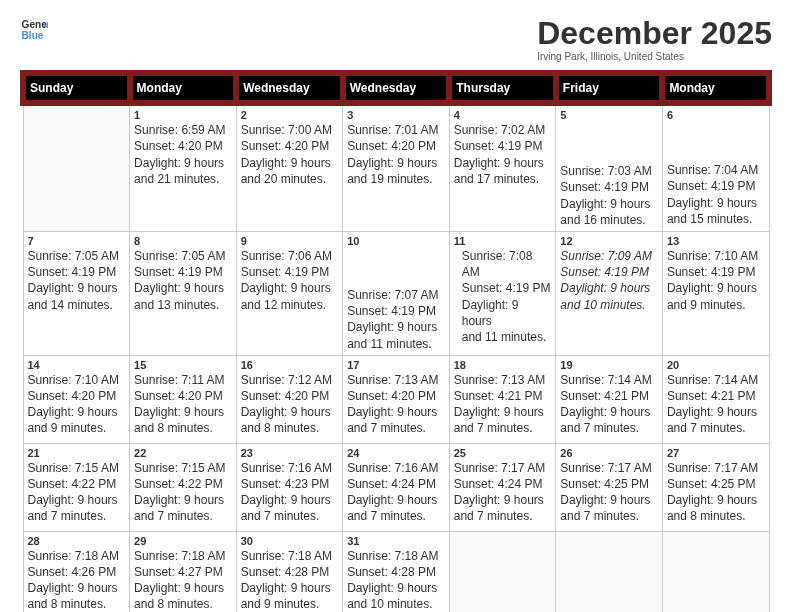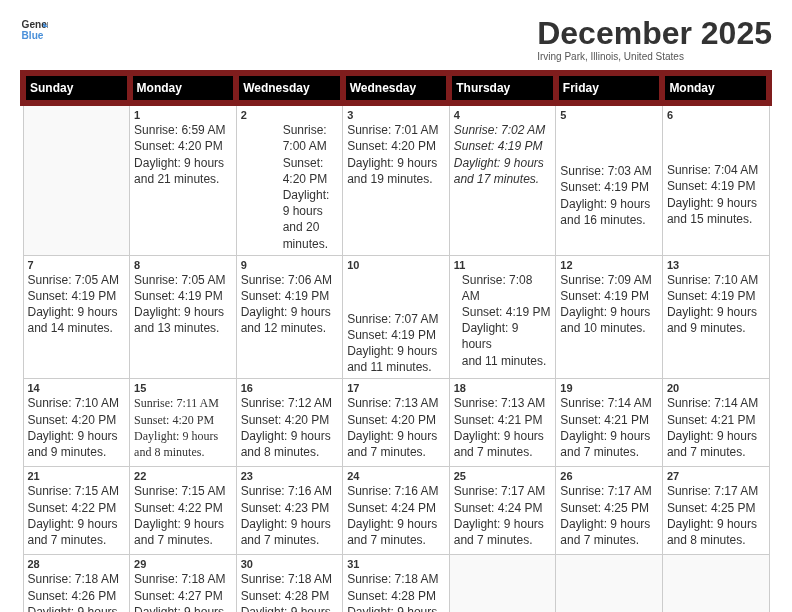--- a/index.html
+++ b/index.html
@@ -122,35 +122,35 @@
           <td class="empty-cell"></td>
           <td>
             <span class="day-num">1</span>
             <div class="cell-content" style="white-space: pre-line;">Sunrise: 6:59 AM
 Sunset: 4:20 PM
 Daylight: 9 hours
 and 21 minutes.</div>
           </td>
           <td>
             <span class="day-num">2</span>
-            <div class="cell-content" style="white-space: pre-line; margin-left: 42px;">Sunrise: 7:00 AM
+            <div class="cell-content" style="white-space: pre-line;">Sunrise: 7:00 AM
 Sunset: 4:20 PM
 Daylight: 9 hours
 and 20 minutes.</div>
           </td>
           <td>
             <span class="day-num">3</span>
             <div class="cell-content" style="white-space: pre-line;">Sunrise: 7:01 AM
 Sunset: 4:20 PM
 Daylight: 9 hours
 and 19 minutes.</div>
           </td>
           <td>
             <span class="day-num">4</span>
-            <div class="cell-content" style="white-space: pre-line; font-style: italic;">Sunrise: 7:02 AM
+            <div class="cell-content" style="white-space: pre-line;">Sunrise: 7:02 AM
 Sunset: 4:19 PM
 Daylight: 9 hours
 and 17 minutes.</div>
           </td>
           <td>
             <span class="day-num">5</span>
             <div class="cell-content" style="white-space: pre-line; margin-top: 42px;">Sunrise: 7:03 AM
 Sunset: 4:19 PM
 Daylight: 9 hours
 and 16 minutes.</div>
@@ -194,21 +194,21 @@
           </td>
           <td>
             <span class="day-num">11</span>
             <div class="cell-content" style="white-space: pre-line; margin-left: 8px;">Sunrise: 7:08 AM
 Sunset: 4:19 PM
 Daylight: 9 hours
 and 11 minutes.</div>
           </td>
           <td>
             <span class="day-num">12</span>
-            <div class="cell-content" style="white-space: pre-line;">Sunrise: 7:09 AM
+            <div class="cell-content" style="white-space: pre-line; font-style: italic;">Sunrise: 7:09 AM
 Sunset: 4:19 PM
 Daylight: 9 hours
 and 10 minutes.</div>
           </td>
           <td>
             <span class="day-num">13</span>
             <div class="cell-content" style="white-space: pre-line;">Sunrise: 7:10 AM
 Sunset: 4:19 PM
 Daylight: 9 hours
 and 9 minutes.</div>
@@ -217,21 +217,21 @@
         <tr>
           <td>
             <span class="day-num">14</span>
             <div class="cell-content" style="white-space: pre-line;">Sunrise: 7:10 AM
 Sunset: 4:20 PM
 Daylight: 9 hours
 and 9 minutes.</div>
           </td>
           <td>
             <span class="day-num">15</span>
-            <div class="cell-content" style="white-space: pre-line; font-family: Liberation Serif, serif;">Sunrise: 7:11 AM
+            <div class="cell-content" style="white-space: pre-line;">Sunrise: 7:11 AM
 Sunset: 4:20 PM
 Daylight: 9 hours
 and 8 minutes.</div>
           </td>
           <td>
             <span class="day-num">16</span>
             <div class="cell-content" style="white-space: pre-line;">Sunrise: 7:12 AM
 Sunset: 4:20 PM
 Daylight: 9 hours
 and 8 minutes.</div>

